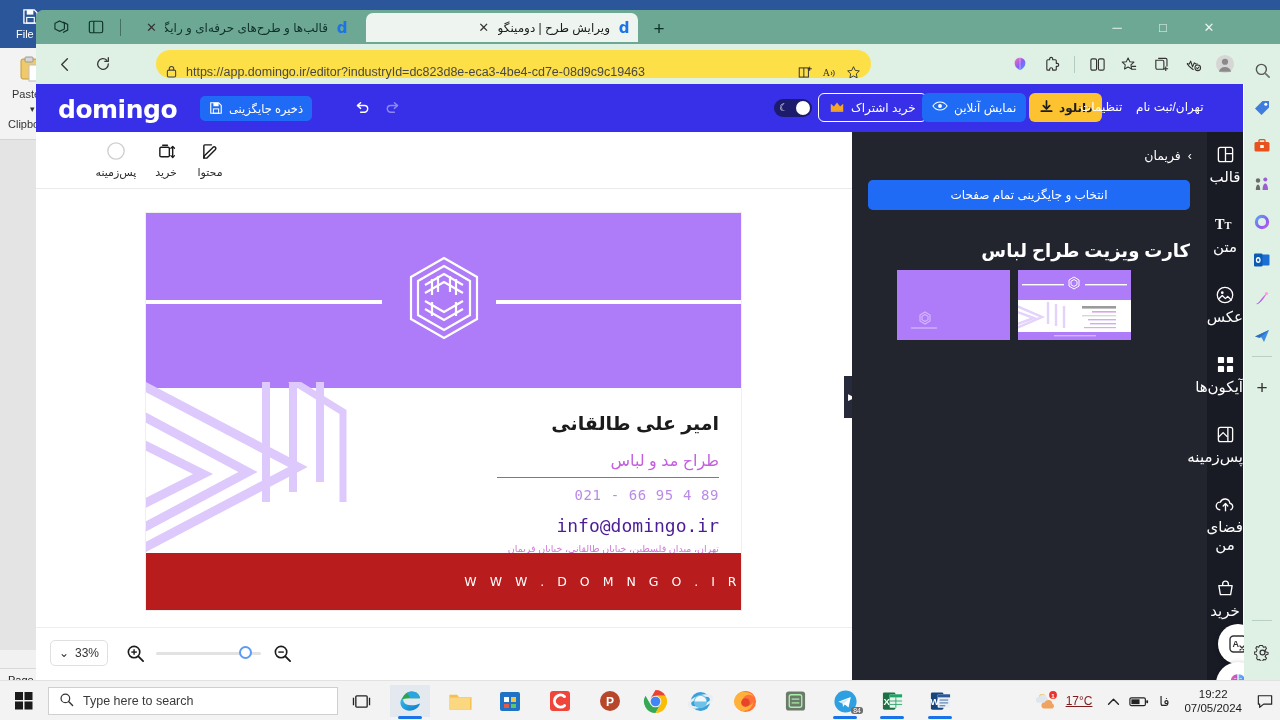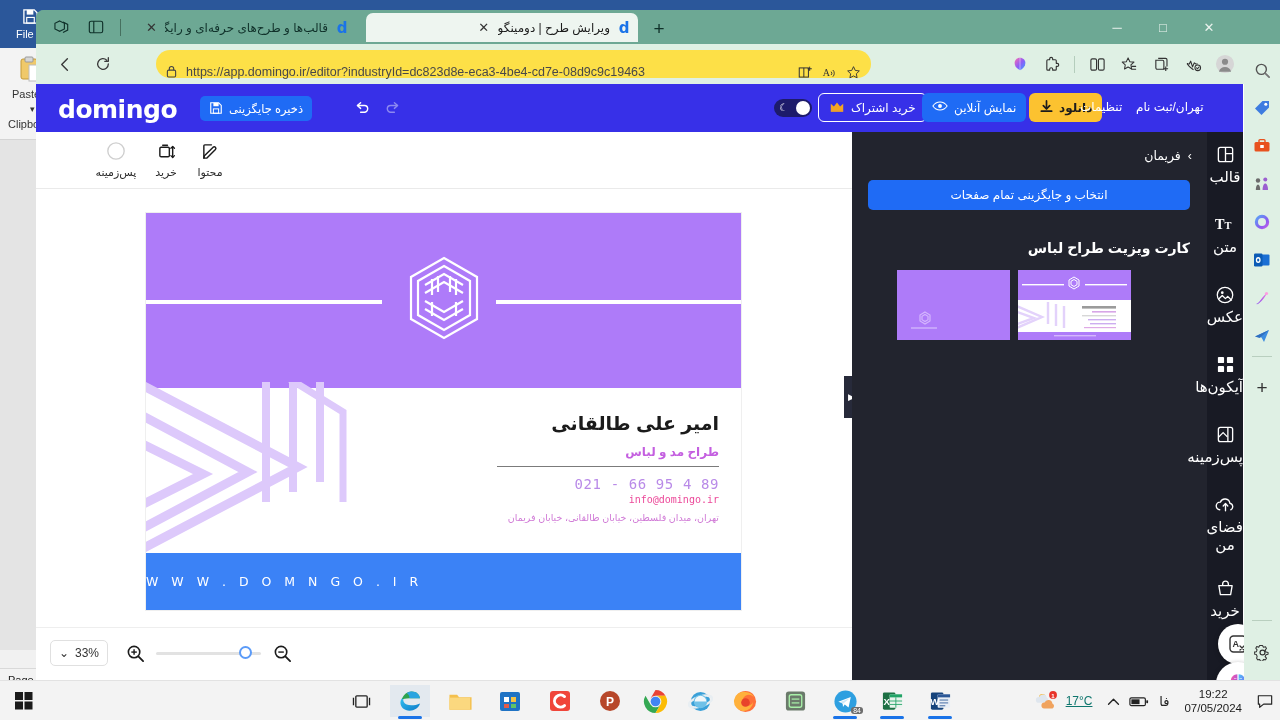--- a/index.html
+++ b/index.html
@@ -121,29 +121,29 @@
     background: #fff; overflow: hidden; box-shadow: 0 0 0 1px #efefef;
   }
   .card-top { position: absolute; left: 0; top: 0; width: 595px; height: 175px; background: #ae7bf9; }
   .card-line-l { position: absolute; left: 0; top: 87px; width: 236px; height: 4px; background: #fff; }
   .card-line-r { position: absolute; right: 0; top: 87px; width: 245px; height: 4px; background: #fff; }
   .card-logo { position: absolute; left: 50%; top: 87px; transform: translate(-50%, -50%); }
   .card-body { position: absolute; left: 0; top: 175px; width: 595px; height: 165px; background: #fff; }
   .card-watermark { position: absolute; left: -8px; top: -6px; opacity: 1; }
   .card-txt { position: absolute; right: 22px; top: 24px; text-align: right; direction: rtl; width: 320px; }
   .c-name { font-size: 19px; font-weight: 700; color: #1b1b1b; }
-  .c-role { font-size: 12px; font-weight: 700; color: #c45fe0; margin-top: 10px; }
+  .c-role { font-size: 16px; font-weight: 400; color: #c45fe0; margin-top: 16px; }
   .c-rule { height: 1px; background: #7b7b7b; margin: 7px 0 9px 0; width: 222px; margin-left: auto; }
   .c-phone { font-size: 14px; color: #b98ae8; letter-spacing: 0.6px; direction: ltr; text-align: right;
              font-family: "DejaVu Sans Mono", monospace; }
-  .c-mail { font-size: 10px; color: #ec4899; direction: ltr; text-align: right; margin-top: 2px;
+  .c-mail { font-size: 18px; color: #4c1d95; direction: ltr; text-align: right; margin-top: 12px;
             font-family: "DejaVu Sans Mono", monospace; }
   .c-addr { font-size: 9.5px; color: #d07ad6; margin-top: 7px; }
-  .card-foot { position: absolute; left: 0; top: 340px; width: 595px; height: 57px; background: #3b82f6;
-               display: flex; align-items: center; justify-content: flex-start; }
+  .card-foot { position: absolute; left: 0; top: 340px; width: 595px; height: 57px; background: #b91c1c;
+               display: flex; align-items: center; justify-content: flex-end; }
   .c-web { font-size: 12.5px; color: #fff; letter-spacing: 4.5px; font-family: "DejaVu Sans", sans-serif; }
 
   .wand-btn { position: absolute; left: 23px; top: 452px; width: 48px; height: 48px; border-radius: 50%;
               background: #1f6bf5; display: flex; align-items: center; justify-content: center; cursor: pointer;
               box-shadow: 0 2px 6px rgba(0,0,0,.2); }
   .panel-toggle { position: absolute; left: 808px; top: 292px; width: 15px; height: 42px;
                   background: #272a3a; border-radius: 0 6px 6px 0; display: flex; align-items: center;
                   justify-content: center; cursor: pointer; color: #fff; font-size: 9px; }
 
   .zoom-bar { position: absolute; left: 0; top: 543px; width: 816px; height: 55px;
@@ -159,21 +159,21 @@
   .zknob { position: absolute; left: 203px; top: 18px; width: 13px; height: 13px; border-radius: 50%;
            background: #fff; border: 2px solid #5b9bf8; cursor: pointer; }
 
   
   .right-panel { position: absolute; left: 816px; top: 48px; width: 355px; height: 550px; background: #22242e; }
   .rp-back { position: absolute; right: 15px; top: 16px; display: flex; align-items: center; gap: 7px;
              color: #fff; font-size: 12.5px; direction: rtl; cursor: pointer; }
   .rp-cta { position: absolute; left: 16px; top: 48px; width: 322px; height: 30px; background: #1f6bf5;
             border-radius: 5px; display: flex; align-items: center; justify-content: center;
             color: #fff; font-size: 12px; direction: rtl; cursor: pointer; }
-  .rp-title { position: absolute; right: 17px; top: 108px; color: #fff; font-size: 14px; font-weight: 700;
+  .rp-title { position: absolute; right: 17px; top: 108px; color: #fff; font-size: 18px; font-weight: 700;
               direction: rtl; }
   .thumbs { position: absolute; left: 45px; top: 138px; display: flex; gap: 8px; }
   .thumb { width: 113px; height: 70px; cursor: pointer; overflow: hidden; position: relative; }
   .thumb-a { background: #ae7bf9; }
   .thumb-b { background: #fff; }
 
   .icon-rail { position: absolute; left: 1171px; top: 48px; width: 36px; height: 550px; background: #181a24; }
   .rail-item { position: absolute; width: 36px; text-align: center; cursor: pointer; }
   .rail-ico { height: 21px; display: flex; align-items: center; justify-content: center; color: #fff; }
   .rail-lbl { font-size: 15px; color: #fff; margin-top: 3px; direction: rtl; }
@@ -203,21 +203,21 @@
   .tb-taskview { position: absolute; left: 348px; top: 7px; width: 26px; height: 26px; display: flex;
                  align-items: center; justify-content: center; cursor: pointer; }
   .tb-app { position: absolute; top: 4px; width: 40px; height: 32px; display: flex; align-items: center;
             justify-content: center; cursor: pointer; }
   .tb-app.active { background: #e3e9ef; }
   .tb-app .underline { position: absolute; bottom: -2px; left: 8px; width: 24px; height: 3px;
                        background: #1a73e8; border-radius: 2px; }
   .tray { position: absolute; right: 0; top: 0; height: 40px; display: flex; align-items: center; }
   .tray-ico { width: 26px; height: 40px; display: flex; align-items: center; justify-content: center;
               font-size: 13px; color: #222; cursor: pointer; }
-  .tray-temp { font-size: 12px; color: #0f766e; margin: 0 8px 0 2px; text-decoration: underline; }
+  .tray-temp { font-size: 12px; color: #7f1d1d; margin: 0 8px 0 2px; text-decoration: underline; }
   .tray-clock { text-align: center; font-size: 11.5px; color: #1b1b1b; line-height: 14px; margin: 0 8px;
                 cursor: pointer; }
   .tray-notif { width: 30px; height: 40px; display: flex; align-items: center; justify-content: center;
                 cursor: pointer; }
 </style>
 </head>
 <body>
 
 <div id="bg-word">
   <div class="word-page-area"></div>
@@ -820,20 +820,29 @@
 <div class="taskbar">
   <div class="start-btn">
     <svg width="18" height="18" viewBox="0 0 18 18">
         <rect x="0" y="0" width="8" height="8" fill="#1b1b1b"></rect>
         <rect x="9.5" y="0" width="8" height="8" fill="#1b1b1b"></rect>
         <rect x="0" y="9.5" width="8" height="8" fill="#1b1b1b"></rect>
         <rect x="9.5" y="9.5" width="8" height="8" fill="#1b1b1b"></rect>
       </svg>
   </div>
 
+  <div class="tb-search">
+    <span>
+      <svg width="15" height="15" viewBox="0 0 16 16">
+          <circle cx="6.8" cy="6.8" r="4.6" fill="none" stroke="#333" stroke-width="1.3"></circle>
+          <line x1="10.2" y1="10.2" x2="14.5" y2="14.5" stroke="#333" stroke-width="1.5" stroke-linecap="round"></line>
+        </svg>
+    </span>
+    <span class="tb-search-ph">Type here to search</span>
+  </div>
 
   <div class="tb-taskview">
     <svg width="19" height="17" viewBox="0 0 20 18">
         <rect x="4" y="3" width="12" height="12" rx="1" fill="none" stroke="#222" stroke-width="1.4"></rect>
         <line x1="1.5" y1="5" x2="1.5" y2="13" stroke="#222" stroke-width="1.4"></line>
         <line x1="18.5" y1="5" x2="18.5" y2="13" stroke="#222" stroke-width="1.4"></line>
       </svg>
   </div>
 
   <div class="tb-app active" style="left:390px;">

